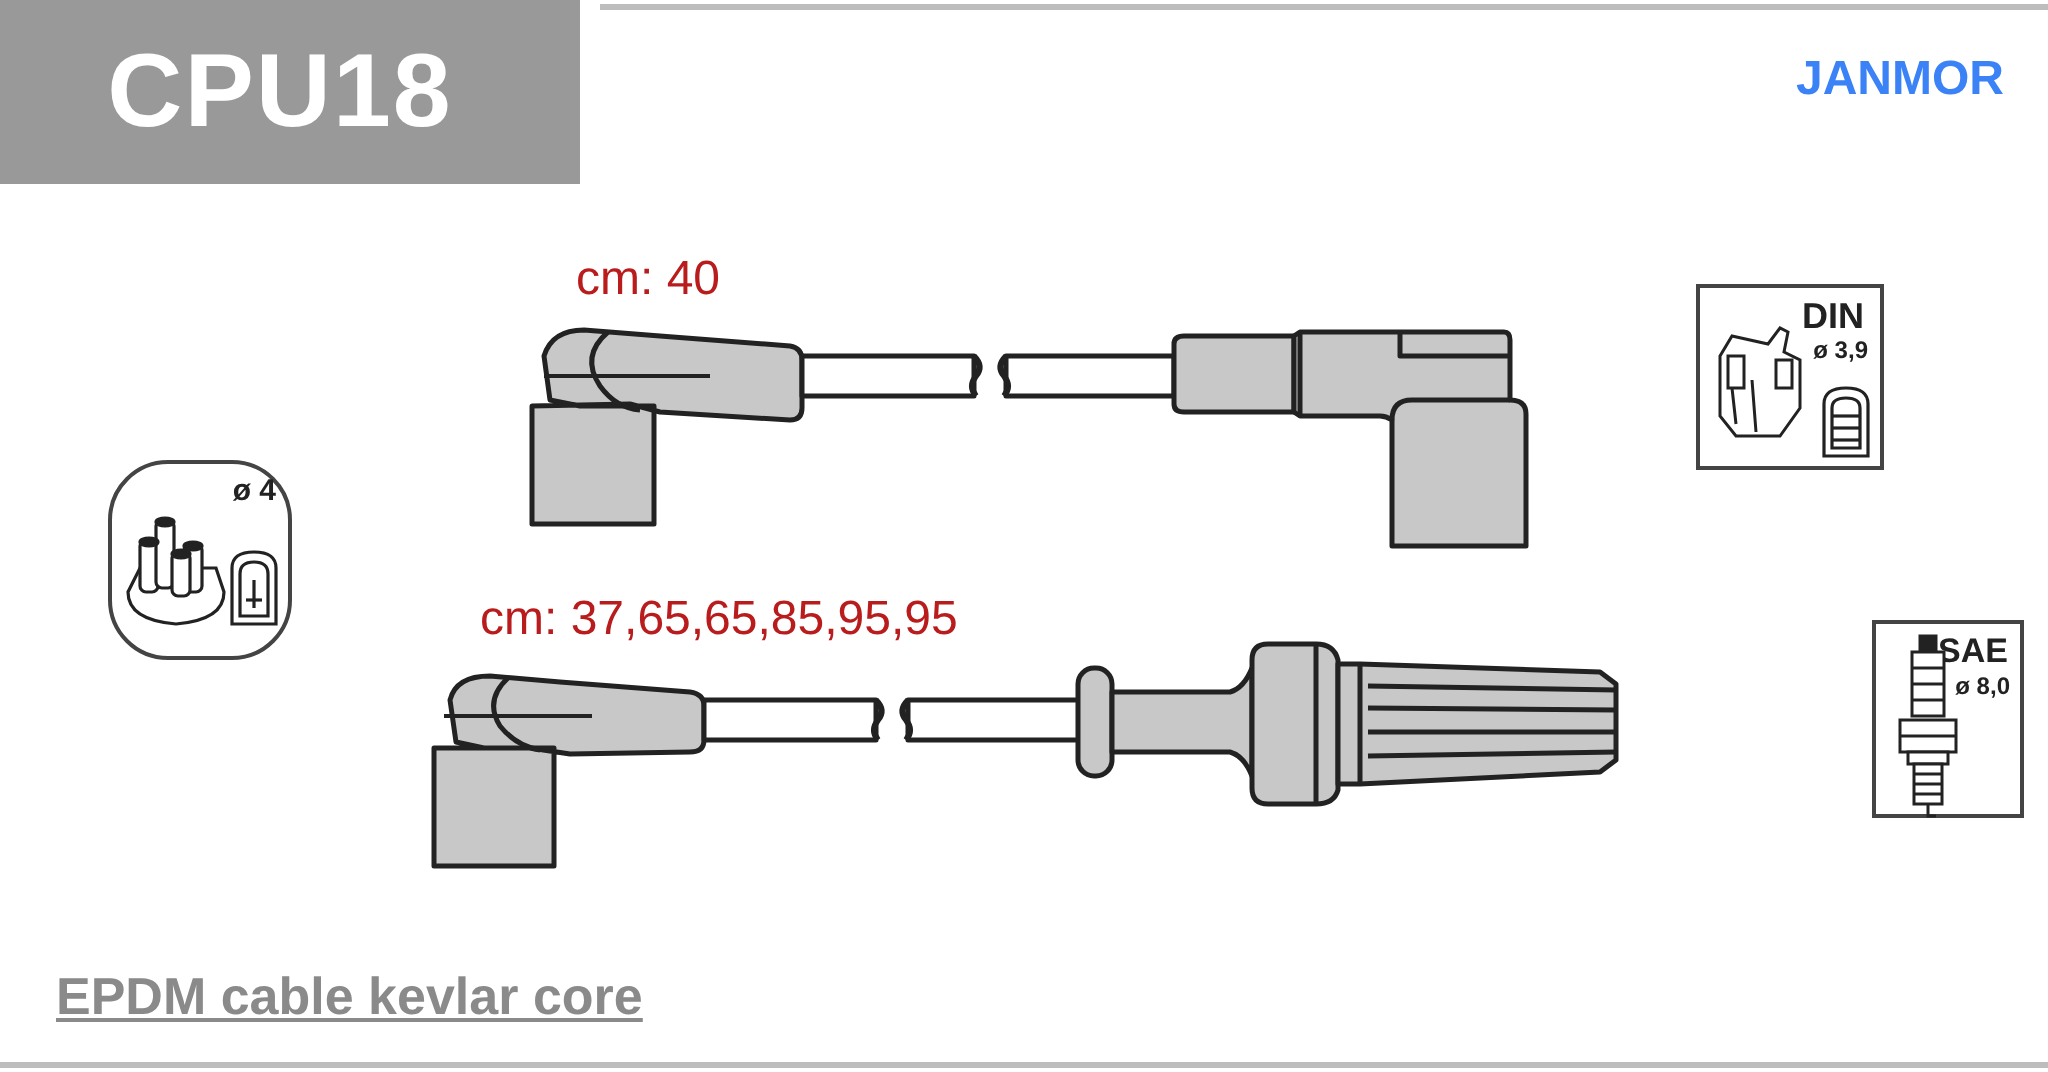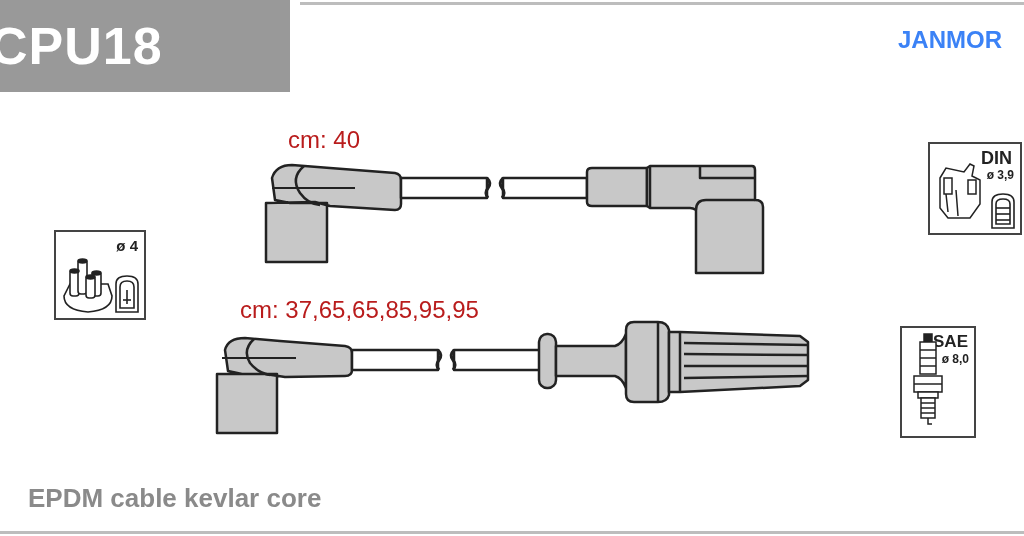--- a/index.html
+++ b/index.html
@@ -1,22 +1,22 @@
 <!DOCTYPE html>
 <html><head>
   <meta charset="utf-8">
   <style>
     html, body { margin: 0; padding: 0; background: #ffffff; }
     body { width: 1024px; height: 536px; position: relative; overflow: hidden; font-family: "Liberation Sans", sans-serif; }
     .top-line { position: absolute; left: 300px; top: 2px; width: 724px; height: 3px; background: #bdbdbd; }
     .bottom-line { position: absolute; left: 0; top: 531px; width: 1024px; height: 3px; background: #bdbdbd; }
-    .code-box { position: absolute; left: 0; top: 0; width: 290px; height: 92px; background: #999999; display: flex; align-items: center; }
+    .code-box { position: absolute; left: 0; top: 0; width: 290px; height: 92px; background: #999999; display: flex; align-items: center; justify-content: center; }
     .code-text { color: #ffffff; font-weight: bold; font-size: 52px; letter-spacing: 1px; margin-left: -10px; }
     .brand { position: absolute; right: 22px; top: 26px; color: #3b82f6; font-weight: bold; font-size: 24px; }
-    .footer { position: absolute; left: 28px; top: 483px; color: #8a8a8a; font-weight: bold; font-size: 26px; }
+    .footer { position: absolute; left: 28px; top: 483px; color: #8a8a8a; font-weight: bold; font-size: 26px; text-decoration: underline; }
     .len-label { position: absolute; color: #b91c1c; font-size: 24px; }
     .badge { position: absolute; border: 2px solid #444; background: #fff; box-sizing: border-box; }
     .badge-text { position: absolute; font-weight: bold; color: #222; font-family: "Liberation Sans", sans-serif; }
     svg { position: absolute; overflow: visible; }
   </style>
 </head>
 <body>
 
 <div class="top-line"></div>
 <div class="code-box">
@@ -68,21 +68,21 @@
 
     <path d="M669,332 L680,332 L800,336 L808,342 L808,380 L800,386 L680,392 L669,392 Z"></path>
     <line x1="680" y1="332" x2="680" y2="392"></line>
     <line x1="684" y1="343" x2="808" y2="345"></line>
     <line x1="684" y1="354" x2="808" y2="355"></line>
     <line x1="684" y1="366" x2="808" y2="366"></line>
     <line x1="684" y1="378" x2="808" y2="376"></line>
   </g>
 </svg>
 
-<div class="badge" style="left:54px; top:230px; width:92px; height:90px;">
+<div class="badge" style="left:54px; top:230px; width:92px; height:100px;border-radius:30px;">
   <span class="badge-text" style="right:6px; top:5px; font-size:15px;">ø 4</span>
   <svg style="left:4px; top:22px;" width="60" height="62">
     <g stroke="#222" stroke-width="1.6" fill="#fff">
       <path d="M4,42 Q4,56 28,58 Q52,56 52,42 L48,30 L10,30 Z"></path>
       <rect x="10" y="16" width="9" height="26" rx="3"></rect>
       <rect x="32" y="18" width="9" height="24" rx="3"></rect>
       <rect x="18" y="6" width="9" height="34" rx="3"></rect>
       <rect x="26" y="22" width="9" height="22" rx="3"></rect>
       <ellipse cx="14.5" cy="17" rx="4.5" ry="2" fill="#222"></ellipse>
       <ellipse cx="36.5" cy="19" rx="4.5" ry="2" fill="#222"></ellipse>
@@ -93,21 +93,21 @@
   <svg style="left:58px; top:42px;" width="26" height="40">
     <g stroke="#222" stroke-width="1.6" fill="#fff">
       <path d="M2,38 L2,10 Q2,2 13,2 Q24,2 24,10 L24,38 Z"></path>
       <path d="M6,34 L6,13 Q6,7 13,7 Q20,7 20,13 L20,34 Z"></path>
       <line x1="13" y1="16" x2="13" y2="30"></line>
       <line x1="9" y1="26" x2="17" y2="26"></line>
     </g>
   </svg>
 </div>
 
-<div class="badge" style="left:928px; top:142px; width:94px; height:93px;padding-left:12px;">
+<div class="badge" style="left:848px; top:142px; width:94px; height:93px;padding-left:12px;">
   <span class="badge-text" style="right:8px; top:4px; font-size:18px;">DIN</span>
   <span class="badge-text" style="right:6px; top:24px; font-size:12px;">ø 3,9</span>
   <svg style="left:4px; top:10px;" width="54" height="70">
     <g stroke="#222" stroke-width="1.5" fill="#fff">
       <path d="M6,24 L12,14 L30,18 L36,10 L40,12 L38,22 L46,26 L46,50 L36,64 L14,64 L6,54 Z"></path>
       <rect x="10" y="24" width="8" height="16"></rect>
       <rect x="34" y="26" width="8" height="14"></rect>
       <path d="M12,40 L14,58 M22,36 L24,62" fill="none"></path>
     </g>
   </svg>
@@ -115,21 +115,21 @@
     <g stroke="#222" stroke-width="1.6" fill="#fff">
       <path d="M2,36 L2,10 Q2,2 13,2 Q24,2 24,10 L24,36 Z"></path>
       <path d="M6,32 L6,12 Q6,7 13,7 Q20,7 20,12 L20,32 Z"></path>
       <line x1="6" y1="16" x2="20" y2="16"></line>
       <line x1="6" y1="22" x2="20" y2="22"></line>
       <line x1="6" y1="28" x2="20" y2="28"></line>
     </g>
   </svg>
 </div>
 
-<div class="badge" style="left:900px; top:310px; width:76px; height:112px;margin-top:16px;">
+<div class="badge" style="left:936px; top:310px; width:76px; height:99px;">
   <span class="badge-text" style="right:6px; top:4px; font-size:17px;">SAE</span>
   <span class="badge-text" style="right:5px; top:24px; font-size:12px;">ø 8,0</span>
   <svg style="left:8px; top:4px;" width="36" height="96">
     <g stroke="#222" stroke-width="1.5" fill="#fff">
       <rect x="14" y="2" width="8" height="8" fill="#222"></rect>
       <path d="M10,10 L26,10 L26,42 L10,42 Z"></path>
       <line x1="10" y1="18" x2="26" y2="18"></line>
       <line x1="10" y1="26" x2="26" y2="26"></line>
       <line x1="10" y1="34" x2="26" y2="34"></line>
       <path d="M4,44 L32,44 L32,60 L4,60 Z"></path>

